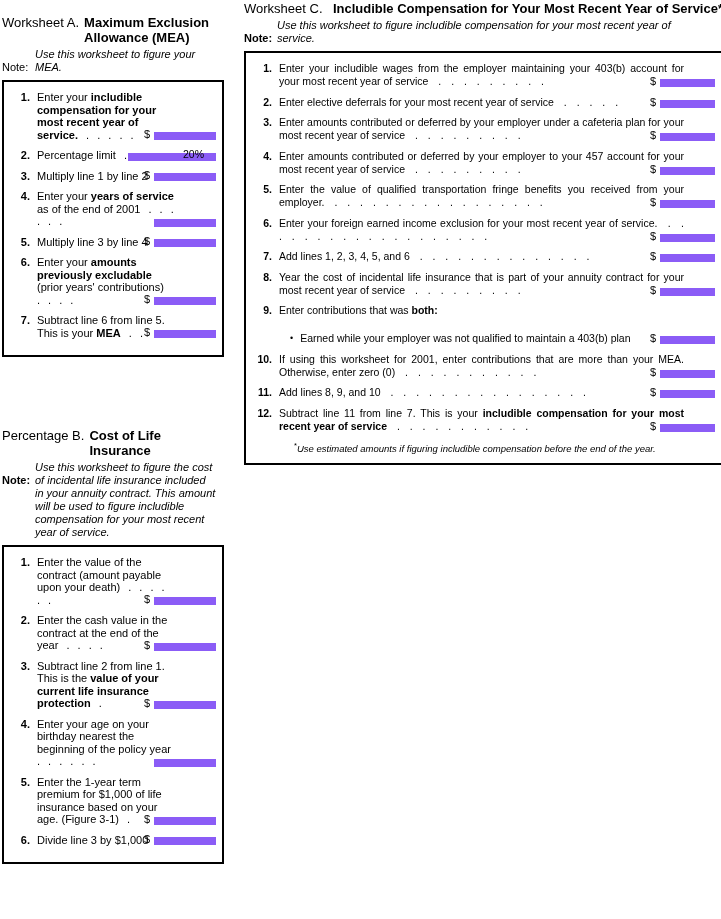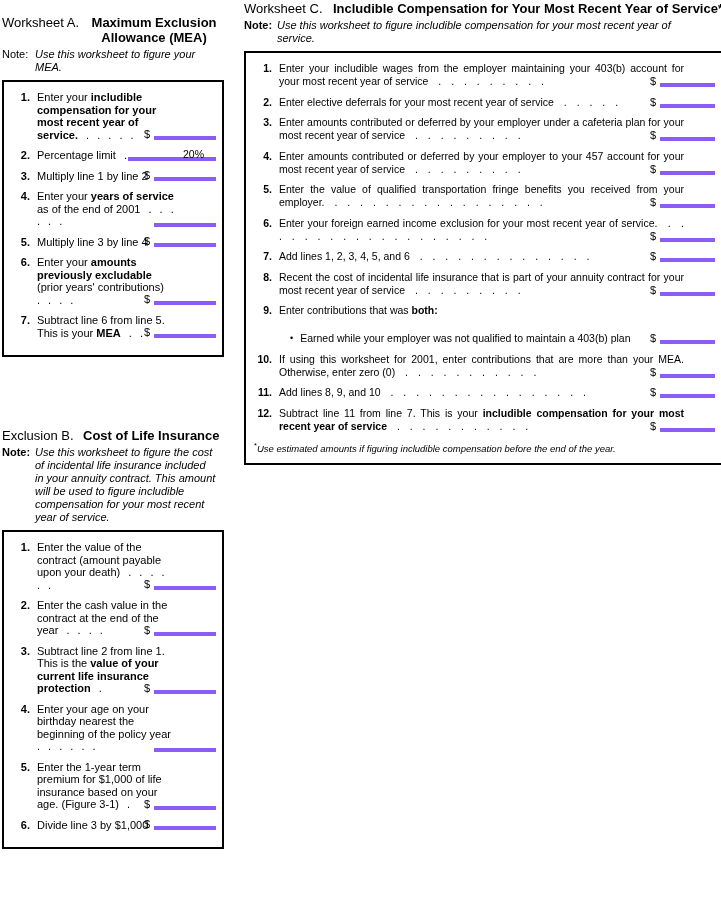--- a/index.html
+++ b/index.html
@@ -12,25 +12,25 @@
   }
   .page { position:relative; width:721px; height:919px; overflow:hidden; }
 
   .ws { position:absolute; }
   #ws-a { left:2px;  top:15px;   width:222px; }
   #ws-b { left:2px;  top:428px; width:222px; }
   #ws-c { left:244px; top:1px;  width:479px; }
 
   .ws-header { display:flex; font-size:13px; line-height:15px; margin-bottom:3px; }
   .ws-label  { white-space:nowrap; margin-right:5px; }
-  .ws-title  { font-weight:bold; flex:1; text-align:center; }
+  .ws-title  { font-weight:bold; flex:1; }
   #ws-c .ws-title { text-align:right; }
 
   .ws-note { display:flex; font-size:11px; line-height:13px; margin-bottom:6px; }
-  .note-label { flex:none; width:33px; }
+  .note-label { flex:none; width:33px;margin-top:13px; }
   .note-label.bold { font-weight:bold; }
   .note-text { font-style:italic; flex:1; }
   #ws-a .note-text { padding-right:24px; }
   #ws-b .note-text { padding-right:8px; }
   #ws-c .note-text { padding-right:40px; }
 
   .ws-box { border:2px solid #000; padding:9px 6px 8px 6px; background:#fff; }
 
   .row { position:relative; display:flex; font-size:11px; line-height:12.5px; margin-bottom:8px; }
   #ws-c .row { font-size:10.5px; line-height:13px; margin-bottom:7.5px; }
@@ -43,27 +43,27 @@
   .bullet { margin-right:7px; font-size:9px; vertical-align:1px; }
   .b { font-weight:bold; }
 
   .dots { word-spacing:5px; }
   #ws-c .dots { word-spacing:7px; }
 
   .entry { position:absolute; right:0; bottom:1px; display:flex; align-items:flex-end; font-size:11px; }
   .cur { margin-right:4px; line-height:12px; }
   .line {
     display:inline-block; width:62px; height:13px;
-    border-bottom:4px solid #8b5cf6;
+    border-bottom:8px solid #8b5cf6;
     font-size:10.5px; text-align:right; padding-right:12px; line-height:12px;
   }
   #ws-c .line { width:55px; }
   .line.wide { width:88px; }
 
-  .footnote { font-size:9.5px; font-style:italic; margin-top:3px; padding-left:2px; line-height:12px; }
+  .footnote { font-size:9.5px; font-style:italic; margin-top:3px; padding-left:2px; line-height:12px;margin-left:40px; }
   .footnote sup { font-size:7.5px; font-style:normal; }
 </style>
 </head>
 <body>
 
 <div class="page">
 
   <section class="ws" id="ws-a">
     <div class="ws-header">
       <span class="ws-label">Worksheet A.</span>
@@ -126,21 +126,21 @@
           <span class="entry">
             <span class="cur">$</span>
             <span class="line"></span>
           </span>
         </div>
       </div>
   </section>
 
   <section class="ws" id="ws-b">
     <div class="ws-header">
-      <span class="ws-label">Exclusion B.</span>
+      <span class="ws-label">Percentage B.</span>
       <span class="ws-title">Cost of Life Insurance</span>
     </div>
     <div class="ws-note">
       <span class="note-label bold">Note:</span>
       <span class="note-text">Use this worksheet to figure the cost of incidental life insurance included in your annuity contract. This amount will be used to figure includible compensation for your most recent year of service.</span>
     </div>
     <div class="ws-box">
         <div class="row">
           <span class="num">1.</span>
           <div class="txt"><span>Enter the value of the contract (amount payable upon your death)</span><span class="dots"> . . . . . .</span></div>
@@ -253,21 +253,21 @@
           <div class="row">
             <span class="num">7.</span>
             <div class="txt"><span>Add lines 1, 2, 3, 4, 5, and 6</span><span class="dots"> . . . . . . . . . . . . . .</span></div>
             <span class="entry">
               <span class="cur">$</span>
               <span class="line"></span>
             </span>
           </div>
           <div class="row">
             <span class="num">8.</span>
-            <div class="txt"><span>Recent the cost of incidental life insurance that is part of your annuity contract for your most recent year of service</span><span class="dots"> . . . . . . . . .</span></div>
+            <div class="txt"><span>Year the cost of incidental life insurance that is part of your annuity contract for your most recent year of service</span><span class="dots"> . . . . . . . . .</span></div>
             <span class="entry">
               <span class="cur">$</span>
               <span class="line"></span>
             </span>
           </div>
           <div class="row">
             <span class="num">9.</span>
             <div class="txt"><span>Enter contributions that was </span><span class="b">both:</span></div>
           </div>
           <div class="row bullet-row">

